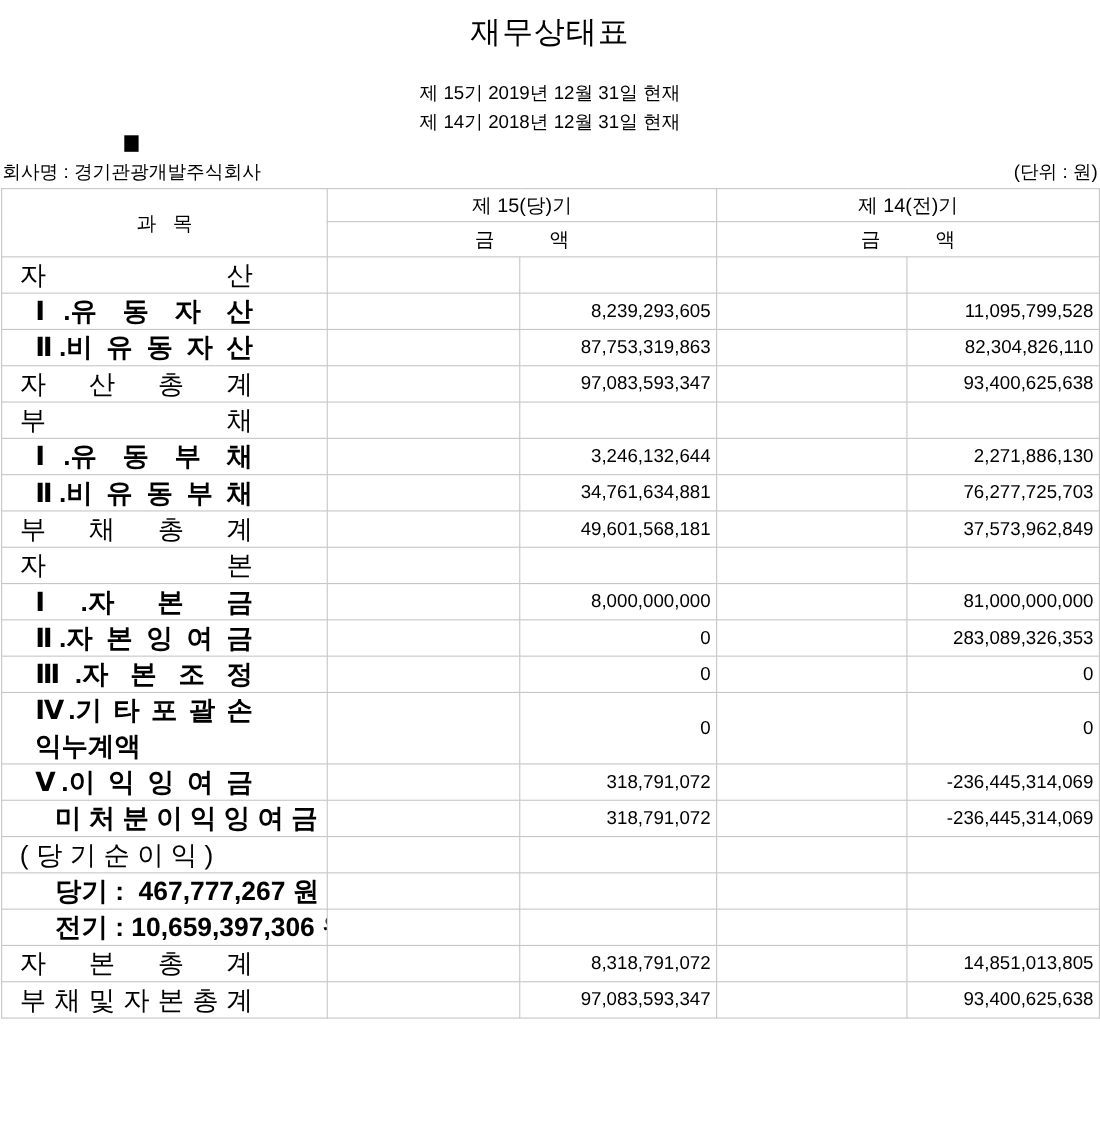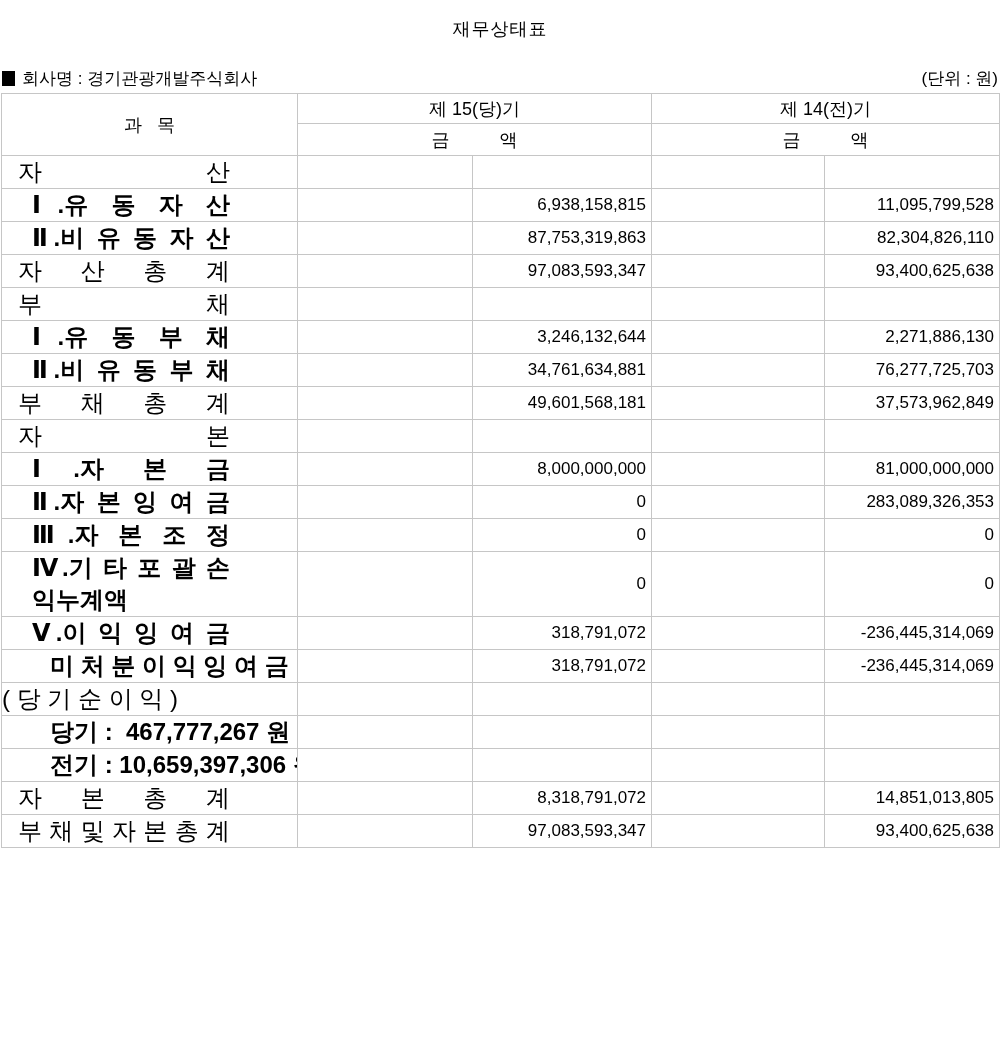--- a/index.html
+++ b/index.html
@@ -12,41 +12,41 @@
   .page {
     position: relative;
     width: 1000px;
     height: 1042px;
     background: #ffffff;
     overflow: hidden;
   }
   .title {
     margin-top: 12px;
     text-align: center;
-    font-size: 18px;
+    font-size: 28px;
     font-weight: 500;
     letter-spacing: 1px;
     line-height: 34px;
   }
   .subtitles { margin-top: 26px; }
   .subtitle {
     text-align: center;
     font-size: 17px;
     line-height: 26px;
   }
   .meta-row {
     margin-top: 20px;
     padding: 0 2px 0 2px;
     display: flex;
     justify-content: space-between;
     align-items: flex-end;
     font-size: 17px;
     height: 24px;
   }
-  .company { display: flex; align-items: center; gap: 7px; }
+  .company { display: flex; align-items: center; gap: 7px; flex-direction: column; }
   .sq-bullet {
     display: inline-block;
     width: 13px; height: 15px;
     background: #000;
   }
   table.fs-table {
     margin-left: 1px;
     margin-top: 3px;
     width: 998px;
     border-collapse: collapse;
@@ -68,21 +68,21 @@
   .pre { white-space: pre; }
   td.lbl { font-size: 24px; }
   .spread {
     display: inline-block;
     text-align: justify;
     text-align-last: justify;
   }
   .i0 { margin-left: 16px; width: 212px; }
   .i1 { margin-left: 30px; width: 198px; font-weight: bold; }
   .plain { display: inline-block; white-space: pre; }
-  .p0 { }
+  .p0 { margin-left: 16px; }
   .p2 { margin-left: 48px; font-weight: bold; }
   td.amt {
     text-align: right;
     padding-right: 5px;
     font-size: 17px;
   }
   td.blank { background: #ffffff; }
   .footer {
     margin-top: 100px;
     margin-left: 5px;
@@ -91,20 +91,24 @@
     white-space: pre;
   }
 </style>
 </head>
 <body>
 
 <div class="page">
 
   <div class="title">재무상태표</div>
 
+  <div class="subtitles">
+    <div class="subtitle">제 15기 2019년 12월 31일 현재</div>
+    <div class="subtitle">제 14기 2018년 12월 31일 현재</div>
+  </div>
 
   <div class="meta-row">
     <span class="company">
       <span class="sq-bullet"></span>
       <span>회사명 : 경기관광개발주식회사</span>
     </span>
     <span>(단위 : 원)</span>
   </div>
 
   <table class="fs-table">
@@ -130,21 +134,21 @@
       <tr>
         <td class="lbl"><span class="spread i0">자 산</span></td>
         <td class="blank"></td>
         <td class="amt"></td>
         <td class="blank"></td>
         <td class="amt"></td>
       </tr>
       <tr>
         <td class="lbl"><span class="spread i1">Ⅰ.유 동 자 산</span></td>
         <td class="blank"></td>
-        <td class="amt">6,938,158,815</td>
+        <td class="amt">8,239,293,605</td>
         <td class="blank"></td>
         <td class="amt">11,095,799,528</td>
       </tr>
       <tr>
         <td class="lbl"><span class="spread i1">Ⅱ.비 유 동 자 산</span></td>
         <td class="blank"></td>
         <td class="amt">87,753,319,863</td>
         <td class="blank"></td>
         <td class="amt">82,304,826,110</td>
       </tr>

